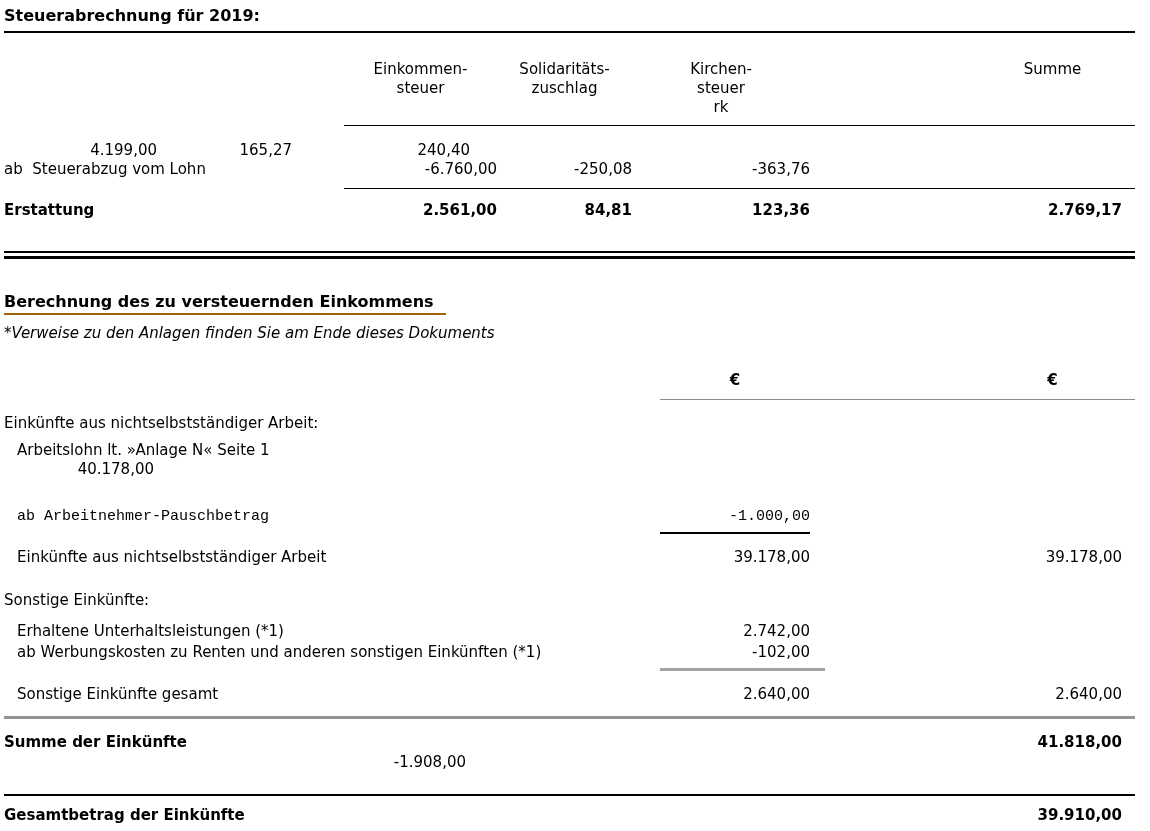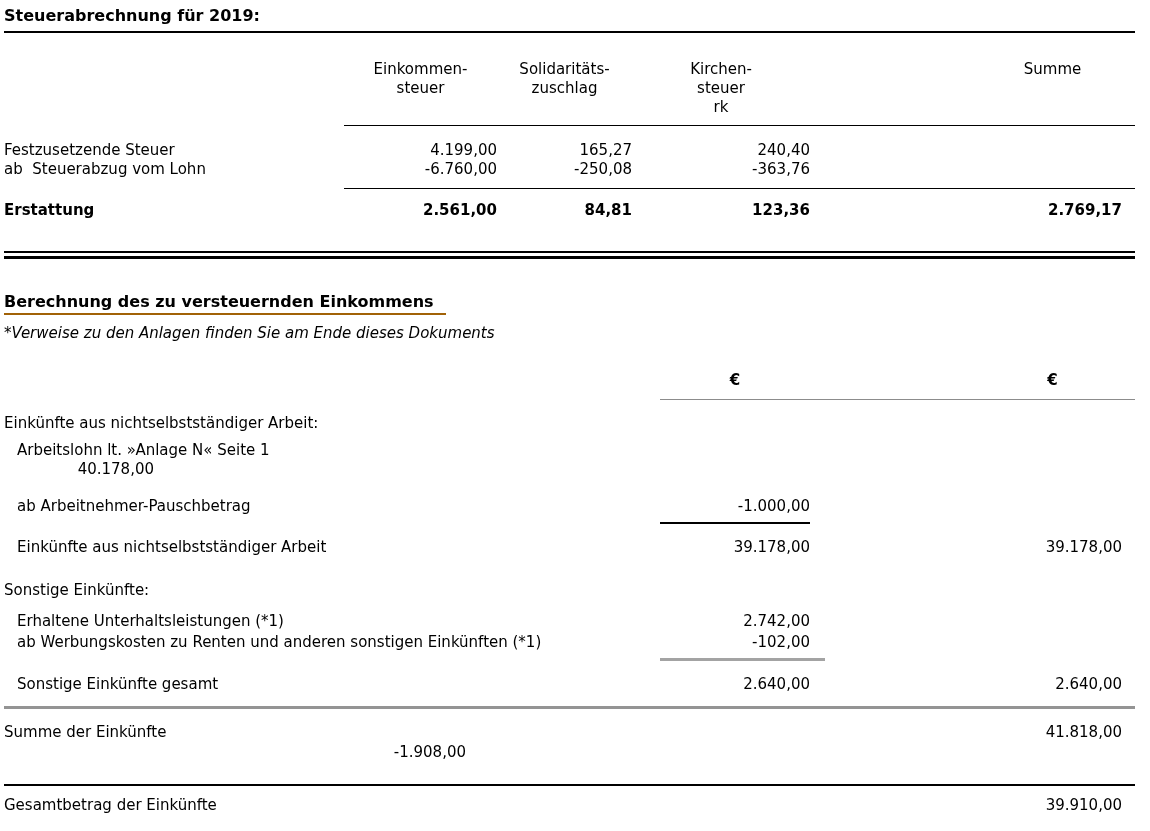--- a/index.html
+++ b/index.html
@@ -68,21 +68,21 @@
     font-style: italic;
     margin-top: 9px;
   }
 
   
   .t2-row { display: flex; align-items: flex-start; line-height: 19px; }
   .t2-label { flex: 1; }
   .t2-label.indent { padding-left: 13px; }
   .t2-c1 { width: 150px; text-align: right; }
   .t2-c2 { width: 325px; text-align: right; padding-right: 13px; box-sizing: border-box; }
-  .t2-bold { font-weight: normal; }
+  .t2-bold { font-weight: bold; }
 
   .euro-head {
     margin-left: 656px;
     width: 475px;
     display: flex;
     border-bottom: 1px solid #8c8c8c;
     padding-bottom: 9px;
     margin-top: 29px;
     font-weight: bold;
     line-height: 19px;
@@ -101,21 +101,21 @@
   .t2-subrule-gray {
     margin-left: 656px;
     width: 165px;
     border-top: 3px solid #a3a3a3;
     height: 0;
     margin-top: 6px;
   }
 
   .mt12 { margin-top: 12px; }
   .mt14 { margin-top: 14px; }
-  .mt18 { margin-top: 18px; }
+  .mt18 { margin-top: 28px; font-family: Liberation Mono, monospace; }
   .mt24 { margin-top: 24px; }
   .mt2  { margin-top: 2px;  }
   .mt1  { margin-top: 1px;  }
   .mt22 { margin-top: 22px; }
   .mt10 { margin-top: 10px; }
   .mt8  { margin-top: 8px; flex-direction: column;  }
 </style>
 </head>
 <body>
 
@@ -132,21 +132,20 @@
       <div class="t1-c2 hd">Solidaritäts-
 zuschlag</div>
       <div class="t1-c3 hd">Kirchen-
 steuer
 rk</div>
       <div class="t1-c4 hd">Summe</div>
     </div>
     <div class="t1-rule t1-rule-head"></div>
 
     <div class="t1-row t1-body">
-      <div class="t1-label">Festzusetzende Steuer</div>
       <div class="t1-c1">4.199,00</div>
       <div class="t1-c2">165,27</div>
       <div class="t1-c3">240,40</div>
       <div class="t1-c4"></div>
     </div>
     <div class="t1-row">
       <div class="t1-label">ab  Steuerabzug vom Lohn</div>
       <div class="t1-c1">-6.760,00</div>
       <div class="t1-c2">-250,08</div>
       <div class="t1-c3">-363,76</div>

